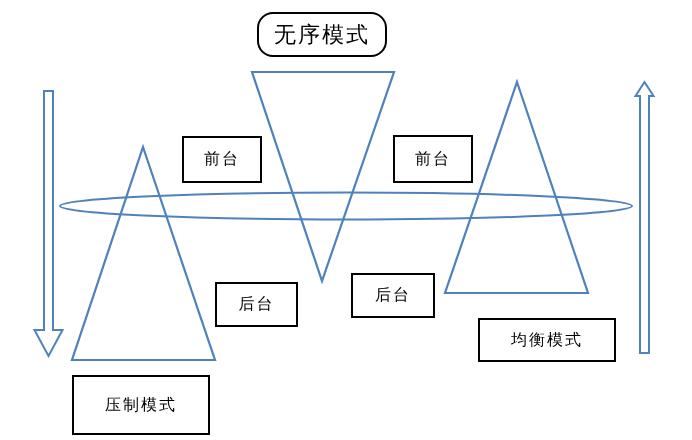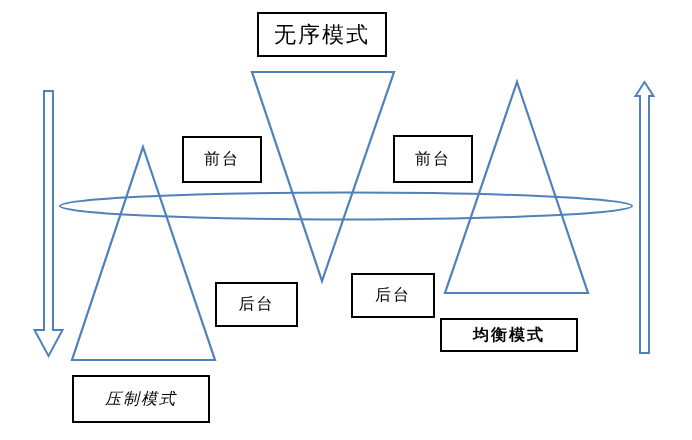--- a/index.html
+++ b/index.html
@@ -28,27 +28,27 @@
     border: 2px solid #000000;
     background: #ffffff;
     display: flex;
     align-items: center;
     justify-content: center;
     color: #000000;
     font-size: 16px;
     letter-spacing: 2px;
     white-space: nowrap;
   }
-  #box-disorder   { left: 257px; top: 12px;  width: 130px; height: 45px; font-size: 22px; }
+  #box-disorder   { left: 257px; top: 12px;  width: 130px; height: 45px; font-size: 22px; border-radius: 16px; }
   #box-front-left  { left: 182px; top: 136px; width: 80px;  height: 47px; }
   #box-front-right { left: 393px; top: 135px; width: 80px;  height: 48px; }
   #box-back-left   { left: 215px; top: 282px; width: 83px;  height: 45px; }
   #box-back-right  { left: 351px; top: 273px; width: 84px;  height: 45px; }
-  #box-suppress    { left: 72px;  top: 375px; width: 138px; height: 48px; font-style: italic; }
-  #box-balance     { left: 440px; top: 318px; width: 138px; height: 34px; font-weight: bold; }
+  #box-suppress    { left: 72px;  top: 375px; width: 138px; height: 60px; }
+  #box-balance     { left: 478px; top: 318px; width: 138px; height: 44px; }
 </style>
 </head>
 <body>
 
 <div id="stage">
 
   <svg id="shapes-svg" viewBox="0 0 692 440" xmlns="http://www.w3.org/2000/svg">
 
     <polygon points="44,91 53,91 53,330 62.5,330 48.5,356 34.5,330 44,330" fill="#ffffff" stroke-width="2" stroke-linejoin="miter" stroke="#4F81BD"></polygon>
 

